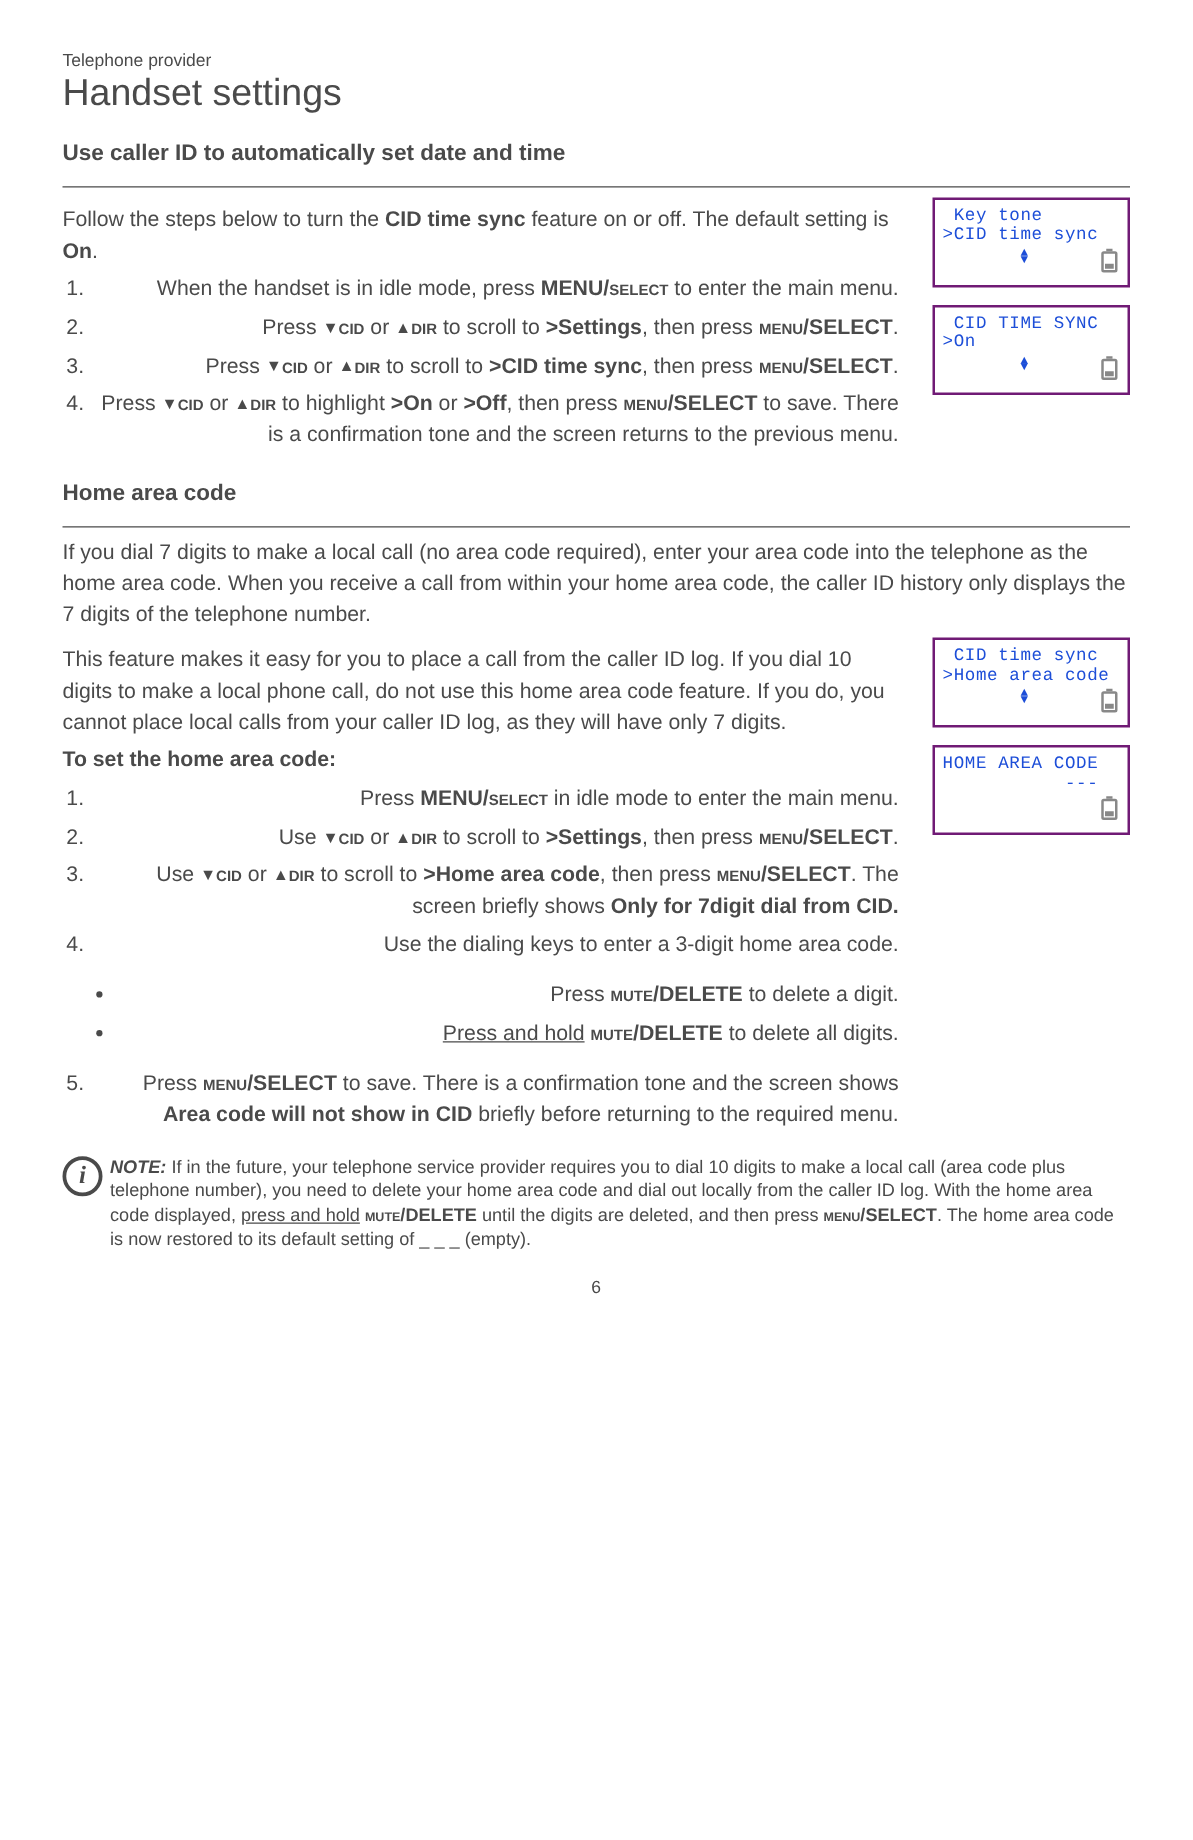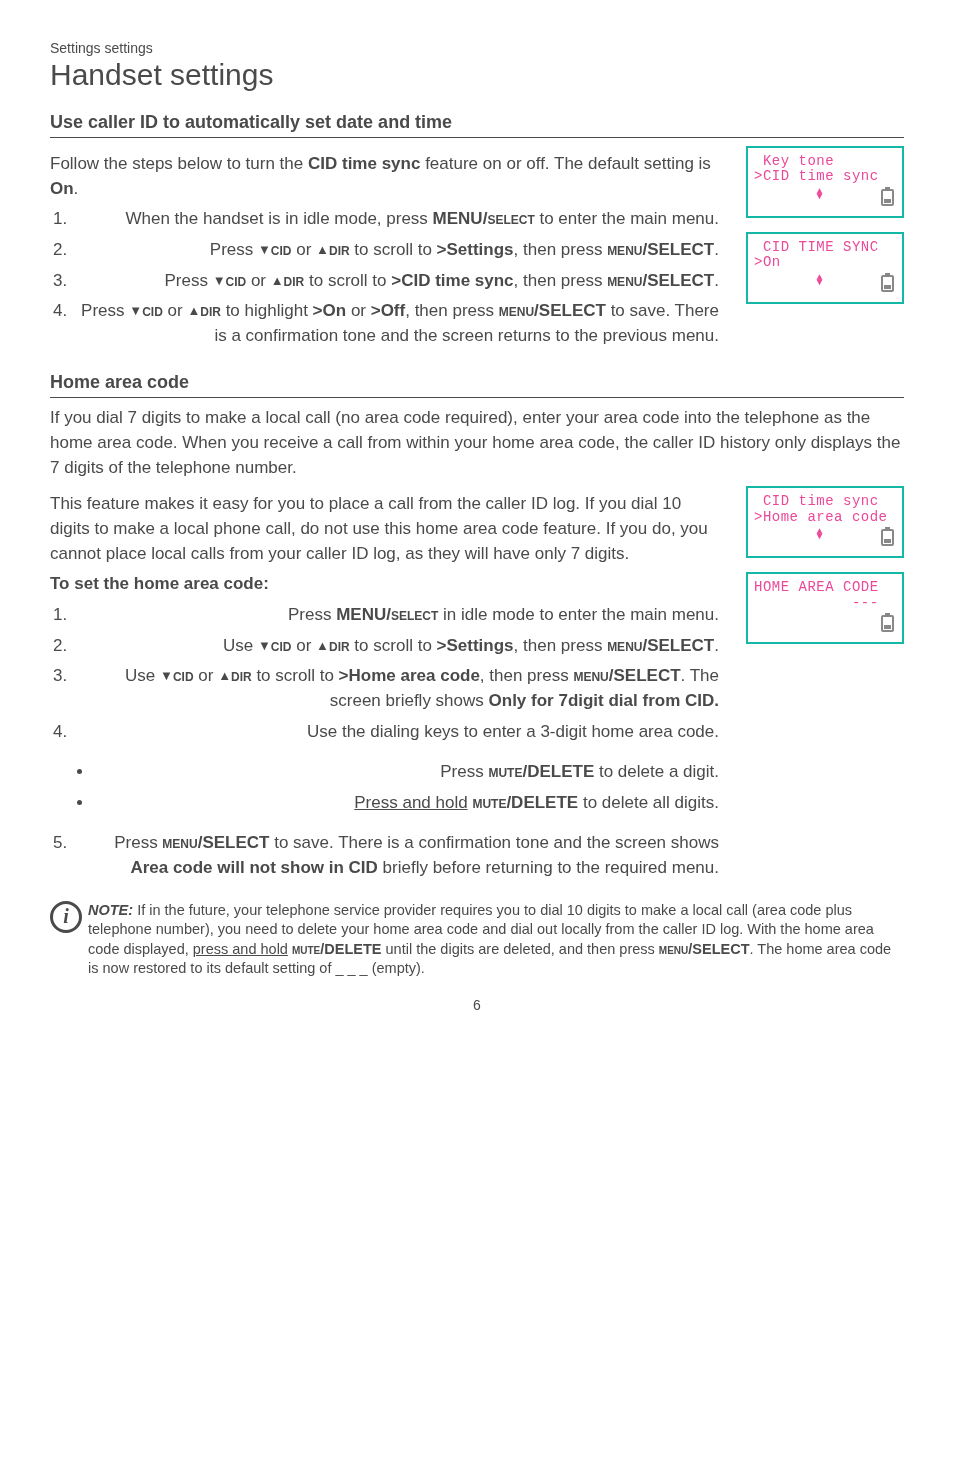--- a/index.html
+++ b/index.html
@@ -10,40 +10,40 @@
     width: 954px;
     box-sizing: border-box;
     background: #fff;
   }
   .breadcrumb { font-size: 14px; margin-bottom: 2px; }
   .page-title { font-size: 30px; font-weight: normal; margin: 0 0 20px 0; }
   .section-title {
     font-size: 18px;
     font-weight: bold;
     border-bottom: 1.5px solid #4a4a4a;
-    padding-bottom: 4px;
+    padding-bottom: 16px;
     margin: 18px 0 8px 0;
   }
   p, li { font-size: 17px; line-height: 1.45; margin: 6px 0; }
   ol { padding-left: 22px; margin: 6px 0; text-align: right; }
   ul { padding-left: 22px; margin: 16px 0; list-style-type: disc; }
   .bold { font-weight: bold; }
   .sc { font-variant: small-caps; font-weight: bold; }
   .arrow { display:inline-block; font-size:13px; vertical-align:middle; }
   .underline { text-decoration: underline; }
   .row { display: flex; align-items: flex-start; gap: 27px; }
   .col-text { flex: 1; }
   .col-screens { display: flex; flex-direction: column; gap: 14px; }
   .screen {
     width: 158px;
-    border: 2px solid #14b8a6;
+    border: 2px solid #701a75;
     padding: 6px 4px 10px 6px;
     font-family: "Courier New", monospace;
     font-size: 14px;
-    color: #ec4899;
+    color: #1d4ed8;
     box-sizing: border-box;
   }
   .screen .line { white-space: pre; line-height: 1.1; letter-spacing: 0.5px; }
   .screen .icons-row { display:flex; justify-content:space-between; padding: 0 4px; margin-top:4px; }
   .batt {
     display:inline-block;
     border:2px solid #888;
     width:9px; height:13px;
     position:relative;
     border-radius:2px;
@@ -69,21 +69,21 @@
     font-weight:bold; font-size:20px; font-style:italic;
     flex-shrink:0;
     color:#4a4a4a;
   }
   .note-text { font-size:14.5px; line-height:1.35; }
   .page-num { text-align:center; font-size:14px; margin-top:18px; }
 </style>
 </head>
 <body>
 
-<div class="breadcrumb">Settings settings</div>
+<div class="breadcrumb">Telephone provider</div>
 <h1 class="page-title">Handset settings</h1>
 
 <div class="section-title">Use caller ID to automatically set date and time</div>
 
 <div class="row">
   <div class="col-text">
     <p>
       <span>Follow the steps below to turn the </span><span class="bold">CID time sync</span><span> feature on or off. The default setting is </span><span class="bold">On</span><span>.</span>
     </p>
     <ol>

